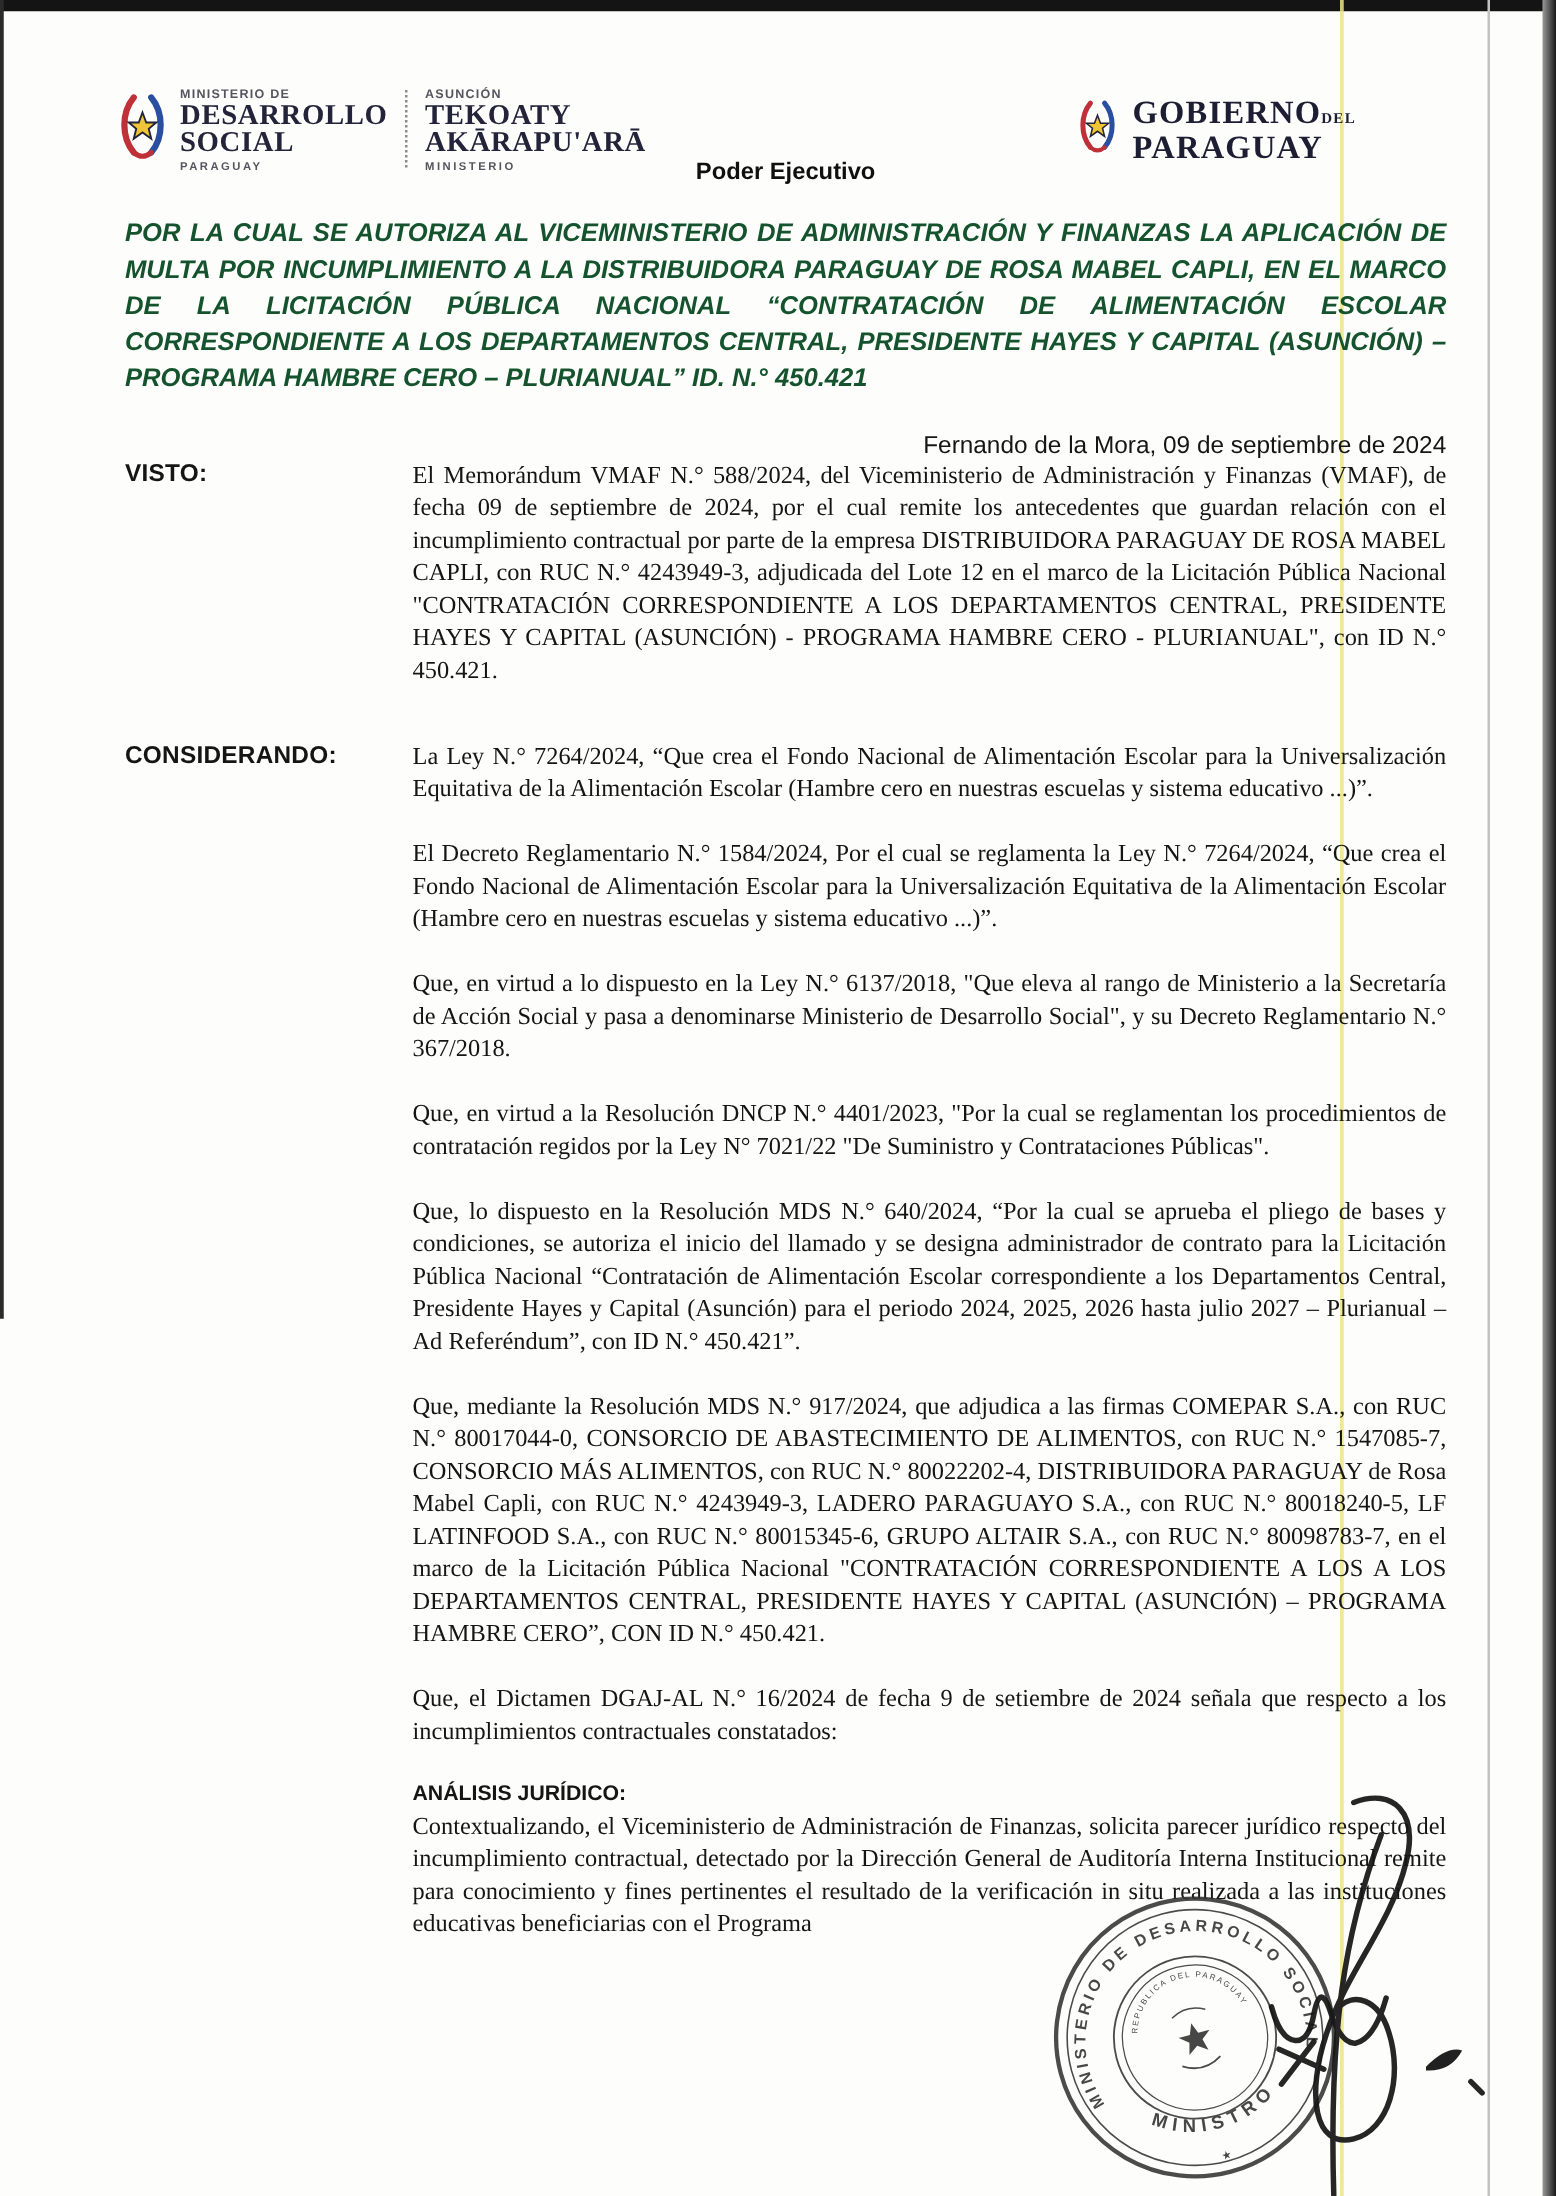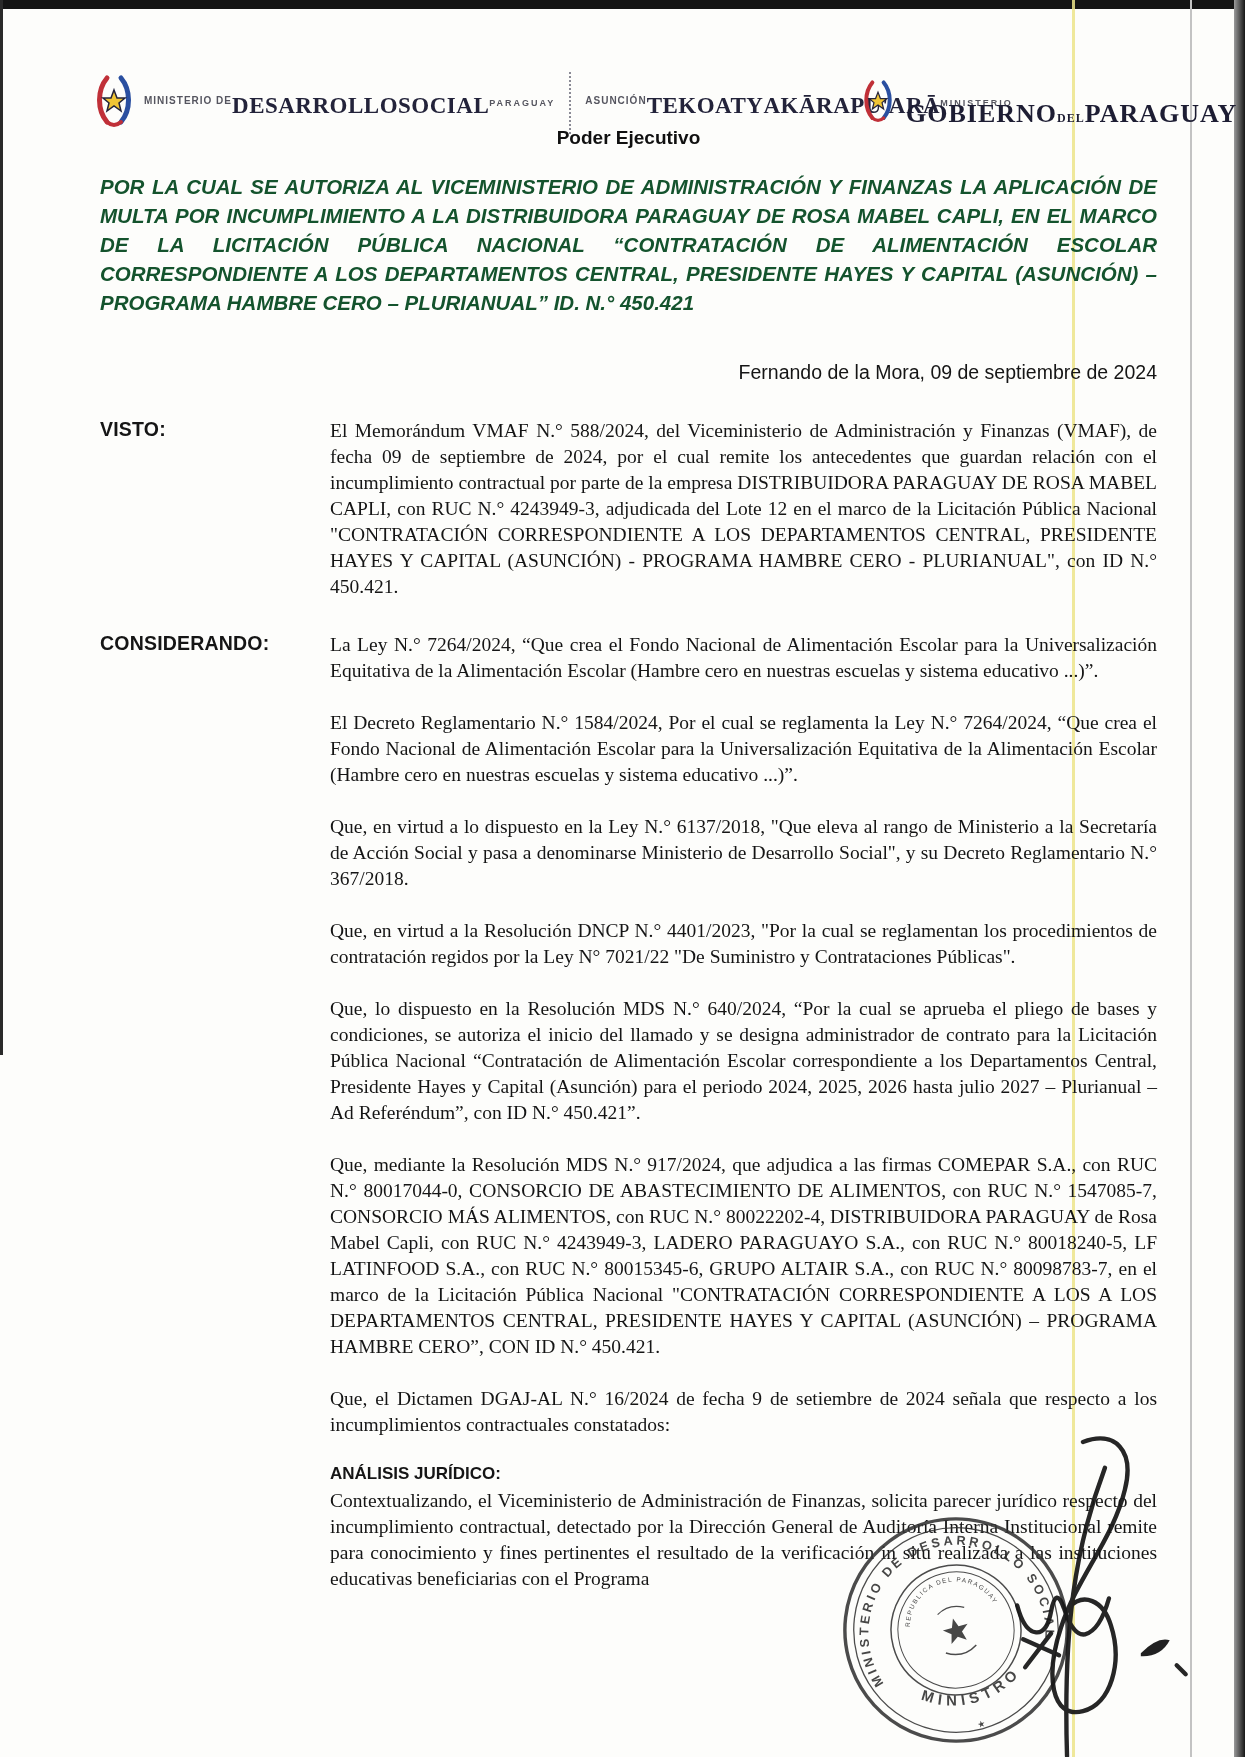--- a/index.html
+++ b/index.html
@@ -8,34 +8,34 @@
   
   .edge-top{position:absolute;left:0;top:0;width:1236px;height:9px;background:#141414;}
   .edge-left{position:absolute;left:0;top:0;width:3px;height:1055px;background:#2a2a2a;}
   .fold-yellow{position:absolute;left:1072px;top:0;width:3px;height:1757px;background:#ece48a;opacity:.85;}
   .line-gray{position:absolute;left:1190px;top:0;width:2px;height:1757px;background:#c3c3c3;}
   .edge-right{position:absolute;right:0;top:0;width:11px;height:1757px;background:linear-gradient(90deg,#9a9a9a,#161616);}
   
   .hdr-left{position:absolute;left:93px;top:70px;display:flex;align-items:flex-start;gap:9px;}
   .hdr-right{position:absolute;left:858px;top:76px;display:flex;align-items:center;gap:8px;}
   .logo-texts{display:flex;align-items:flex-start;gap:12px;}
-  .lt-col{display:flex;margin-top:25px;}
+  .lt-col{display:flex;flex-direction:column;}
   .t-small{font-size:10px;font-weight:bold;letter-spacing:1px;color:#55555f;}
   .t-big{font-family:"Liberation Serif",serif;font-weight:bold;font-size:23px;line-height:22px;color:#23233a;letter-spacing:.5px;}
   .t-tiny{font-size:9px;font-weight:bold;letter-spacing:2px;color:#55555f;margin-top:3px;}
   .divider-dots{border-left:2px dotted #8a8a95;height:62px;margin:2px 2px 0 2px;}
   .gob-line1{font-family:"Liberation Serif",serif;font-weight:bold;font-size:26px;line-height:24px;color:#1d1d33;letter-spacing:1px;}
   .gob-del{font-size:12px;letter-spacing:1px;}
   
   .content{position:absolute;left:100px;top:126px;width:1057px;}
   .doc-heading{text-align:center;font-weight:bold;font-size:19px;line-height:24px;color:#101010;}
   .subject{margin-top:22px;font-weight:bold;font-style:italic;font-size:20.5px;line-height:29px;
            text-align:justify;color:#14532d;}
-  .dateline{margin-top:44px;text-align:right;font-size:19.5px;}
-  .sections{margin-top:34px;display:grid;grid-template-columns:230px 1fr;row-gap:6px;}
+  .dateline{margin-top:28px;text-align:right;font-size:19.5px;}
+  .sections{display:grid;grid-template-columns:230px 1fr;row-gap:17px;}
   .sec-label{font-weight:bold;font-size:19.5px;letter-spacing:.2px;}
   p.body{font-size:19.5px;line-height:26px;text-align:justify;margin:0 0 26px 0;font-family:Liberation Serif, serif;}
   .analysis-heading{font-weight:bold;font-size:17px;margin:2px 0 4px 0;}
   
   .stamp{position:absolute;left:838px;top:1512px;width:236px;height:236px;opacity:.88;}
   .signature{position:absolute;left:965px;top:1428px;width:225px;height:329px;opacity:.93;}
 </style>
 </head>
 <body>
 

